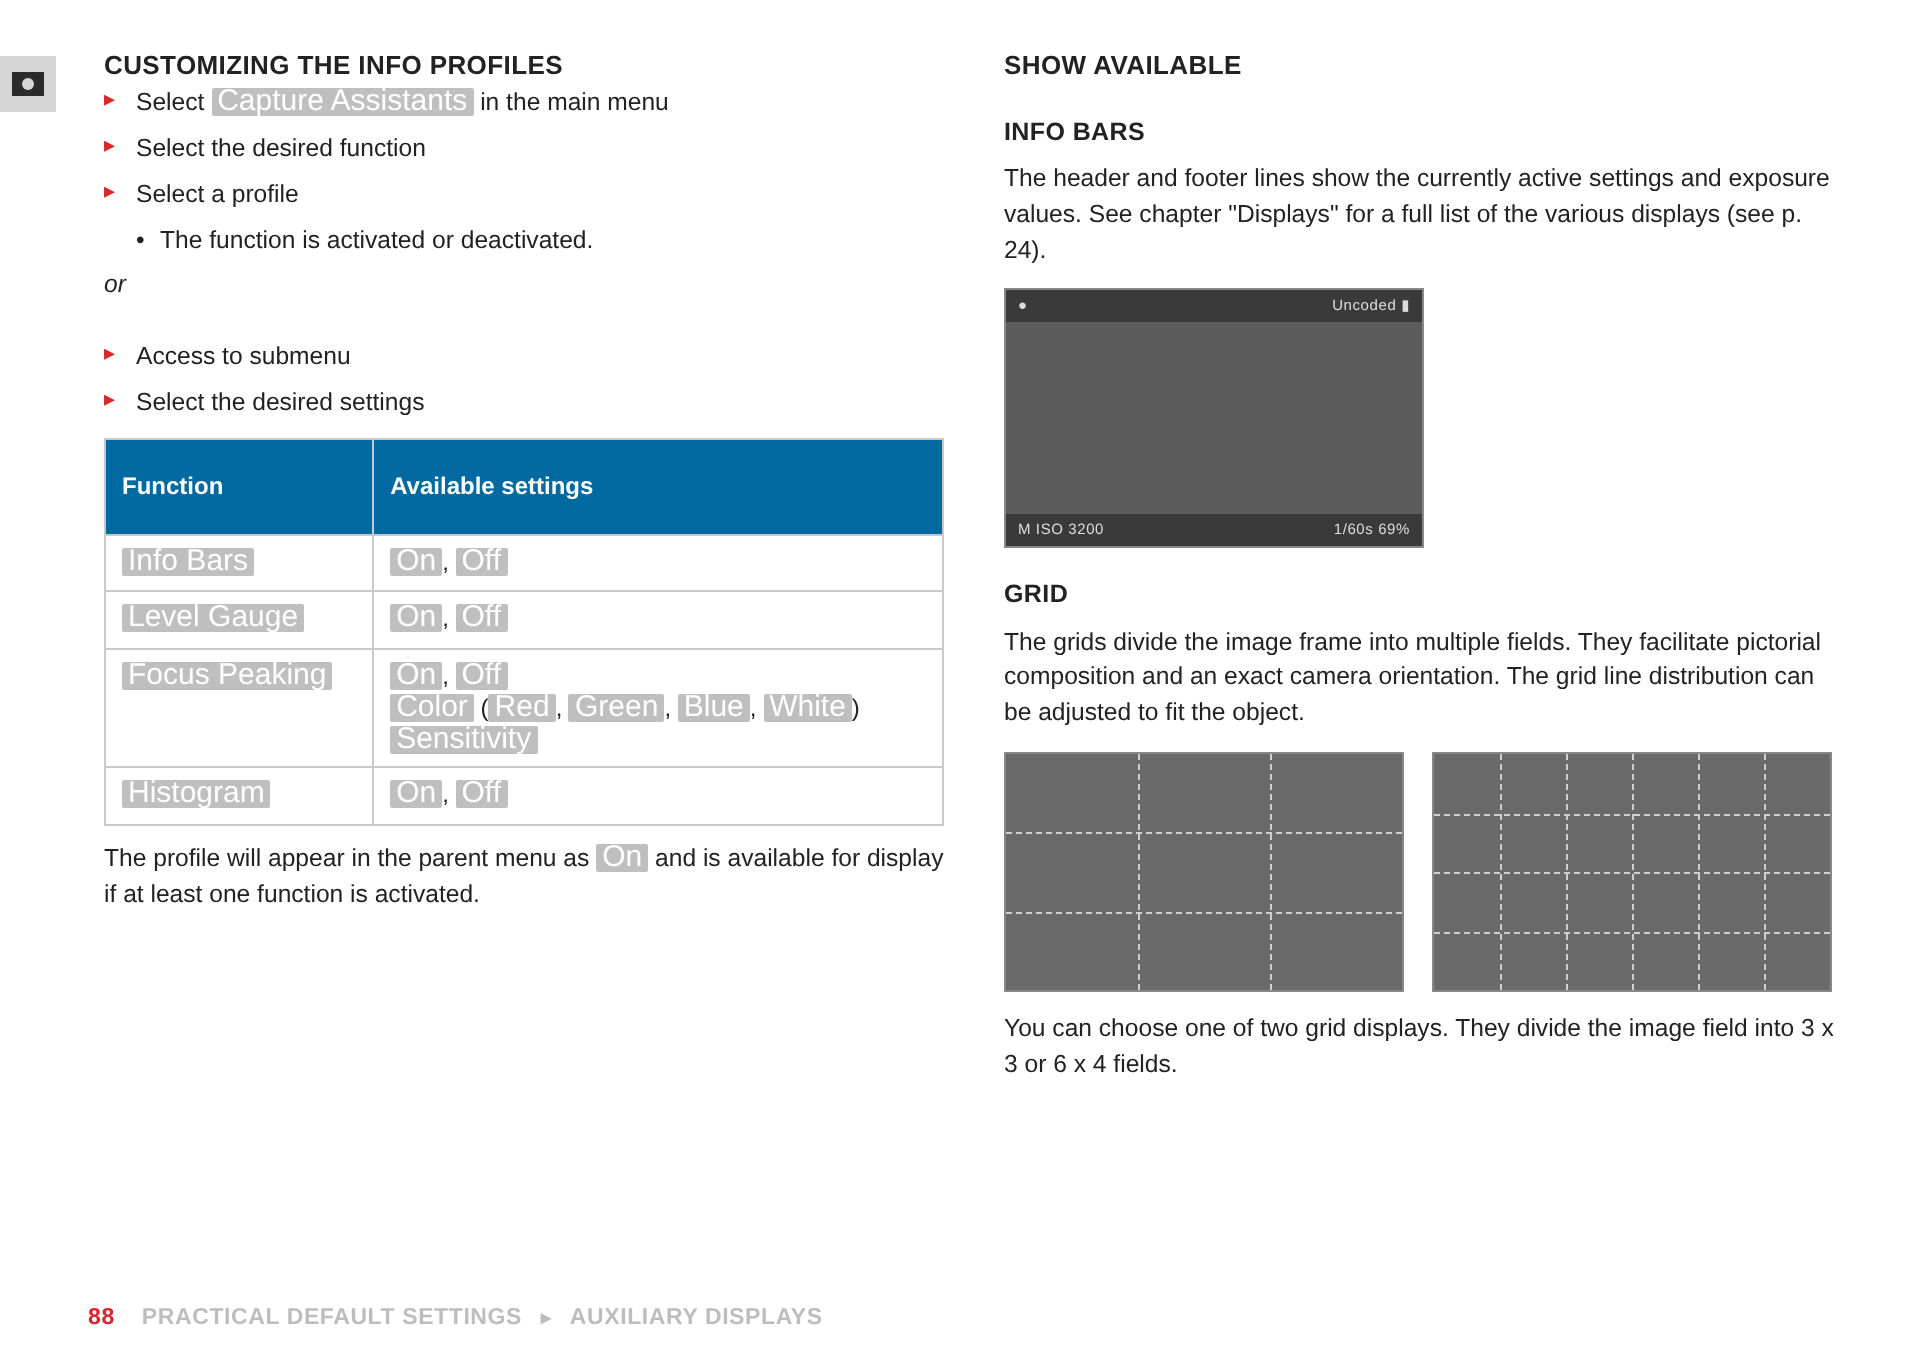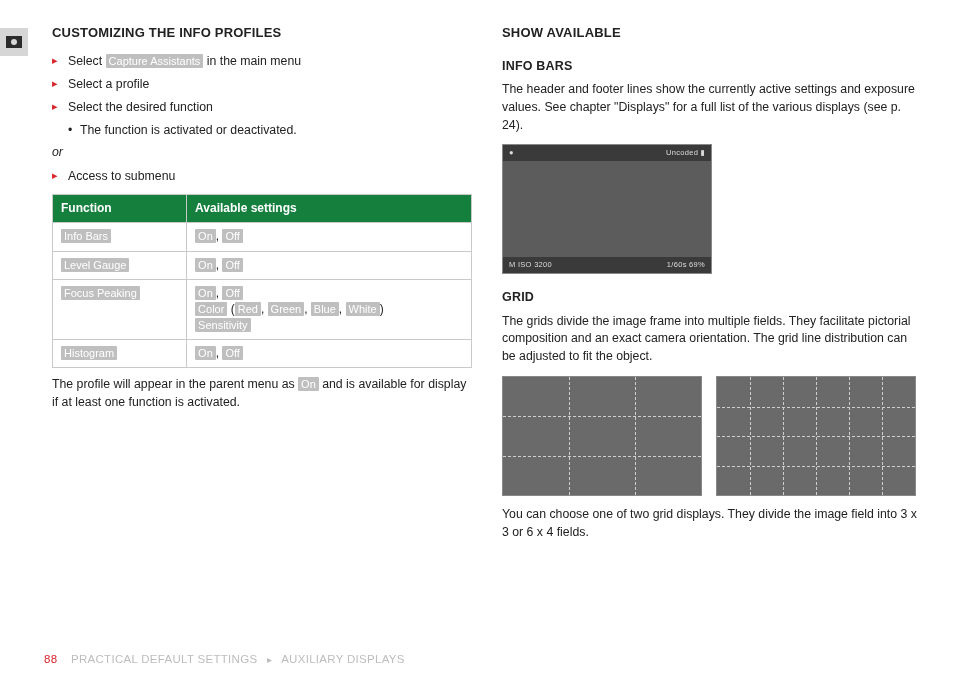--- a/index.html
+++ b/index.html
@@ -28,54 +28,54 @@
     background:#d6d6d6; left:5px; top:3px;
   }
   .columns {
     position: absolute;
     left: 52px; top: 24px;
     width: 876px;
     display: flex;
     gap: 30px;
   }
   .col { width: 420px; }
-  h3.section { font-size: 13px; font-weight: 700; letter-spacing: .2px; margin-bottom: 10px; }
+  h3.section { font-size: 13px; font-weight: 700; letter-spacing: .2px; }
   h4.sub { font-size: 12.5px; font-weight: 700; margin-top: 14px; margin-bottom: 6px; letter-spacing:.2px;}
   ul.steps { list-style: none; margin-bottom: 6px; }
   ul.steps li { position: relative; padding-left: 16px; margin-bottom: 5px; }
   ul.steps li::before {
     content: "▸"; color: #d9262b; position: absolute; left: 0; top: 0;
     font-size: 11px;
   }
   ul.bullets { list-style: none; margin: 3px 0 3px 16px; }
   ul.bullets li { position: relative; padding-left: 12px; margin-bottom: 3px;}
   ul.bullets li::before { content:"•"; position:absolute; left:0; color:#222;}
-  .or { margin: 4px 0 6px 0; font-style: italic; }
+  .or { margin: 4px 0 18px 0; font-style: italic; }
   .chip {
     display: inline-block;
     background: #bfbfbf;
     color: #fff;
-    font-size: 11px;
+    font-size: 15px;
     padding: 0 3px;
     border-radius: 1px;
     line-height: 14px;
     vertical-align: baseline;
   }
   table.func {
     width: 100%;
     border-collapse: collapse;
     margin-top: 8px;
     margin-bottom: 8px;
     border: 1px solid #c9c9c9;
     font-size: 12px;
   }
   table.func th {
-    background: #15803d; color:#fff;
+    background: #0369a1; color:#fff;
     text-align: left; font-weight:700;
-    padding: 5px 8px;
+    padding: 15px 8px;
     border: 1px solid #c9c9c9;
   }
   table.func td {
     border: 1px solid #c9c9c9;
     padding: 5px 8px;
     vertical-align: top;
   }
   table.func td.fn .chip { background:#bfbfbf; }
   .para { margin-bottom: 10px; }
   .display-frame {
@@ -99,21 +99,21 @@
   }
   .grid-box .h1,.grid-box .h2,.grid-box .h3{
     position:absolute; left:0; right:0; height:0; border-top:1px dashed #cfcfcf;
   }
   .g3 .v1{left:33.3%} .g3 .v2{left:66.6%}
   .g3 .h1{top:33.3%} .g3 .h2{top:66.6%}
   .g6 .v1{left:16.6%}.g6 .v2{left:33.3%}.g6 .v3{left:50%}.g6 .v4{left:66.6%}.g6 .v5{left:83.3%}
   .g6 .h1{top:25%}.g6 .h2{top:50%}.g6 .h3{top:75%}
   .footer {
     position:absolute; left:44px; bottom:18px;
-    font-size:11.5px; letter-spacing:.3px; font-weight:400;
+    font-size:11.5px; letter-spacing:.3px; font-weight:700;
     color:#bdbdbd;
   }
   .footer .pg { color:#d9262b; margin-right:10px;}
   .footer .sep { color:#bdbdbd; margin:0 6px; font-size:10px;}
   .line-sm{line-height:1.35;}
 </style>
 </head>
 <body>
 
 <div class="side-tab">
@@ -122,29 +122,30 @@
 
 <div class="columns">
 
   <div class="col">
     <h3 class="section">CUSTOMIZING THE INFO PROFILES</h3>
 
     <ul class="steps">
       <li>
         <span>Select </span><span class="chip">Capture Assistants</span><span> in the main menu</span>
       </li>
+      <li>Select the desired function</li>
       <li>Select a profile</li>
-      <li>Select the desired function</li>
     </ul>
     <ul class="bullets">
       <li>The function is activated or deactivated.</li>
     </ul>
     <div class="or">or</div>
     <ul class="steps">
       <li>Access to submenu</li>
+      <li>Select the desired settings</li>
     </ul>
 
     <table class="func">
       <tbody>
           <tr>
         <th style="width:32%">Function</th>
         <th>Available settings</th>
       </tr>
       <tr>
         <td class="fn"><span class="chip">Info Bars</span></td>

